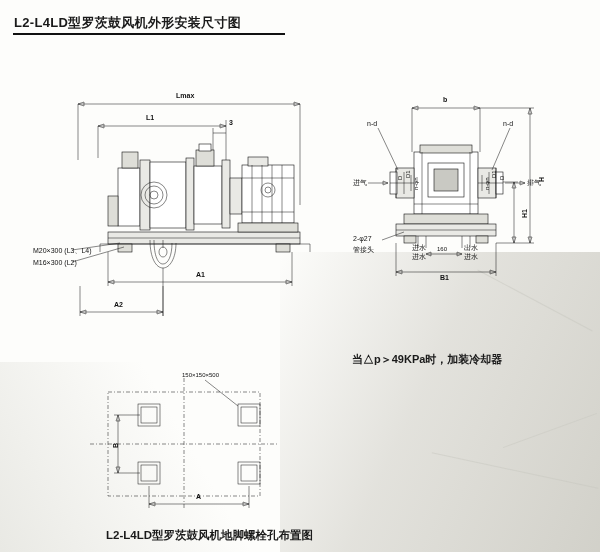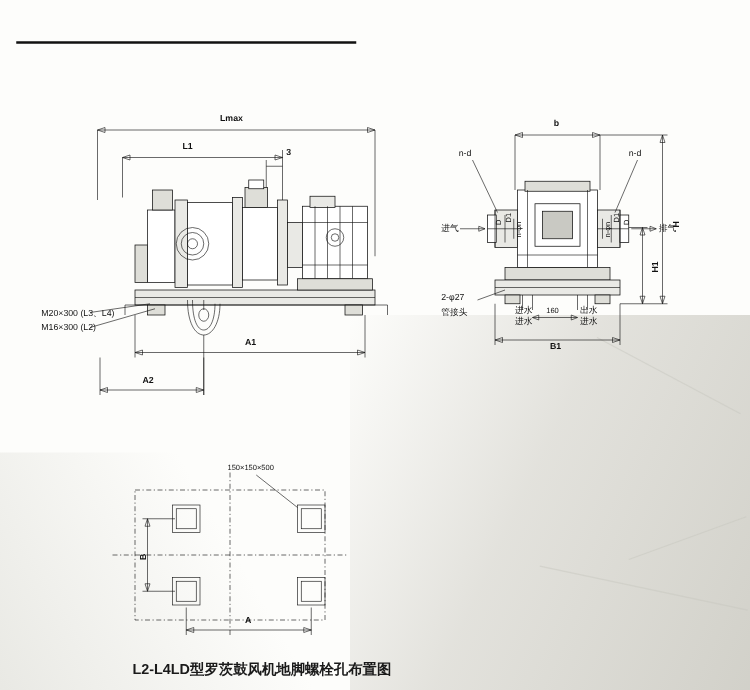--- a/index.html
+++ b/index.html
@@ -109,20 +109,21 @@
 <body>
 
 <div class="page">
 
   <div class="bg-wash"></div>
   <div class="bg-wash2"></div>
   <div class="bg-streak" style="left:470px;top:300px;width:130px;height:1px;transform:rotate(28deg);"></div>
   <div class="bg-streak" style="left:500px;top:430px;width:100px;height:1px;transform:rotate(-20deg);"></div>
   <div class="bg-streak" style="left:430px;top:470px;width:170px;height:1px;transform:rotate(12deg);"></div>
 
+  <div class="title-main">L2-L4LD型罗茨鼓风机外形安装尺寸图</div>
   <div class="title-underline"></div>
 
   <svg width="600" height="552">
 
     <line class="dim" x1="78" y1="104" x2="300" y2="104"></line>
     <path class="dim" d="M78 104 l6 -2 l0 4 z" fill="#111"></path>
     <path class="dim" d="M300 104 l-6 -2 l0 4 z" fill="#111"></path>
     <line class="thin" x1="78" y1="104" x2="78" y2="160"></line>
     <line class="thin" x1="300" y1="104" x2="300" y2="205"></line>
 
@@ -320,20 +321,21 @@
   <div class="lbl sm" style="left:437px;top:246px;">160</div>
   <div class="lbl cn" style="left:353px;top:178px;">进气</div>
   <div class="lbl cn" style="left:527px;top:178px;">排气</div>
   <div class="lbl cn" style="left:412px;top:243px;">进水</div>
   <div class="lbl cn" style="left:412px;top:252px;">进水</div>
   <div class="lbl cn" style="left:464px;top:243px;">出水</div>
   <div class="lbl cn" style="left:464px;top:252px;">进水</div>
   <div class="lbl" style="left:353px;top:235px;">2-φ27</div>
   <div class="lbl cn" style="left:353px;top:245px;">管接头</div>
 
+  <div class="note-cooler">当△p＞49KPa时，加装冷却器</div>
 
   <div class="lbl sm" style="left:182px;top:372px;">150×150×500</div>
   <div class="lbl bold" style="left:196px;top:493px;">A</div>
   <div class="lbl bold vert" style="left:112px;top:448px;">B</div>
 
   <div class="caption-bottom">L2-L4LD型罗茨鼓风机地脚螺栓孔布置图</div>
 
 </div>
 
 </body></html>

